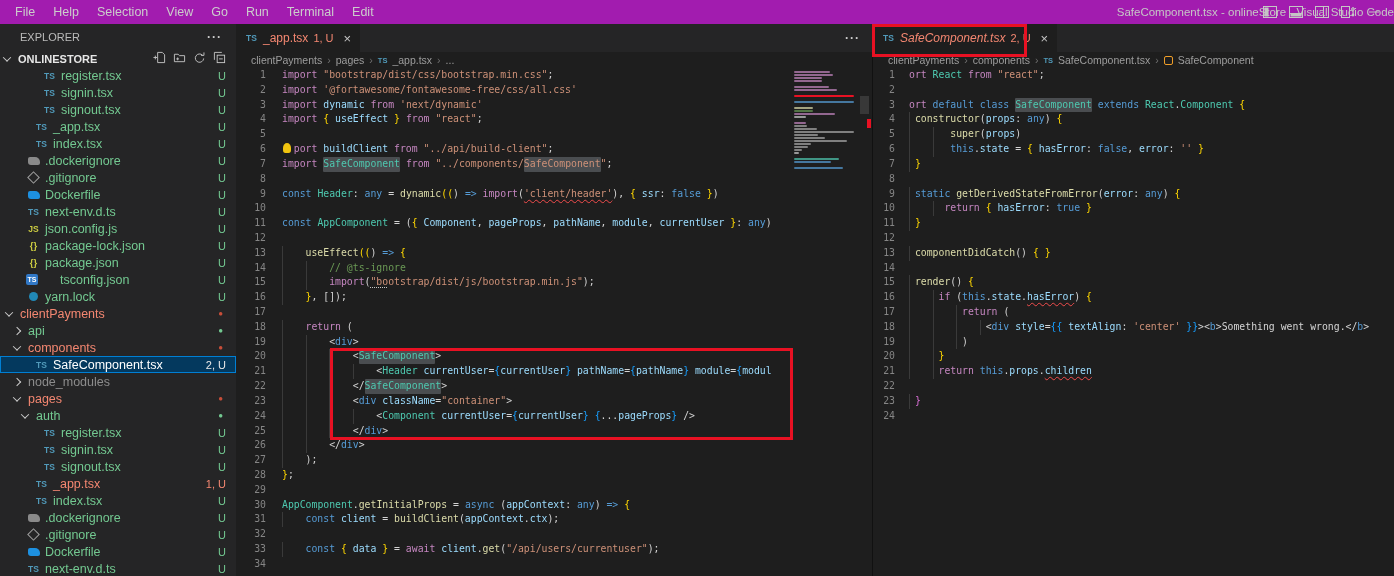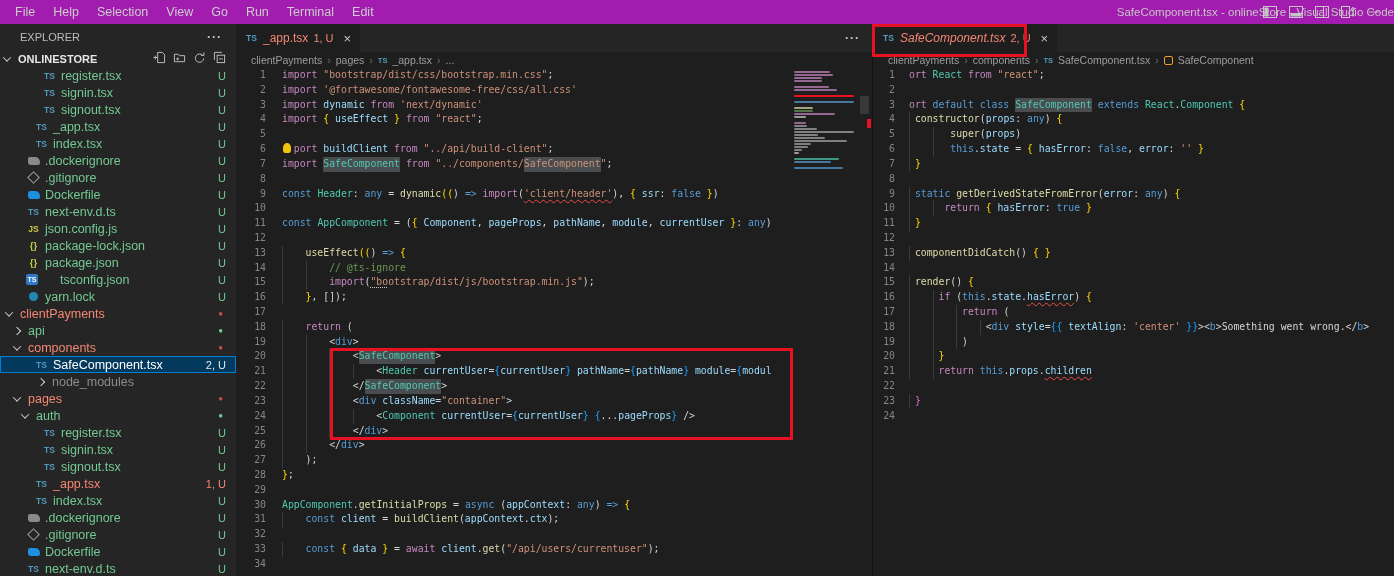--- a/index.html
+++ b/index.html
@@ -240,21 +240,21 @@
       <div class="row" style="padding-left: 14px;">
         <span class="chev open"></span>
         <span class="lbl r">components</span>
         <span class="dot r">●</span>
       </div>
       <div class="row selected" style="padding-left: 34px;">
         <span class="fi ts">TS</span>
         <span class="lbl w">SafeComponent.tsx</span>
         <span class="badge w">2, U</span>
       </div>
-      <div class="row" style="padding-left: 14px; margin-left: 24px;">
+      <div class="row" style="padding-left: 14px;">
         <span class="chev closed"></span>
         <span class="lbl gray">node_modules</span>
       </div>
       <div class="row" style="padding-left: 14px;">
         <span class="chev open"></span>
         <span class="lbl r">pages</span>
         <span class="dot r">●</span>
       </div>
       <div class="row" style="padding-left: 22px;">
         <span class="chev open"></span>

